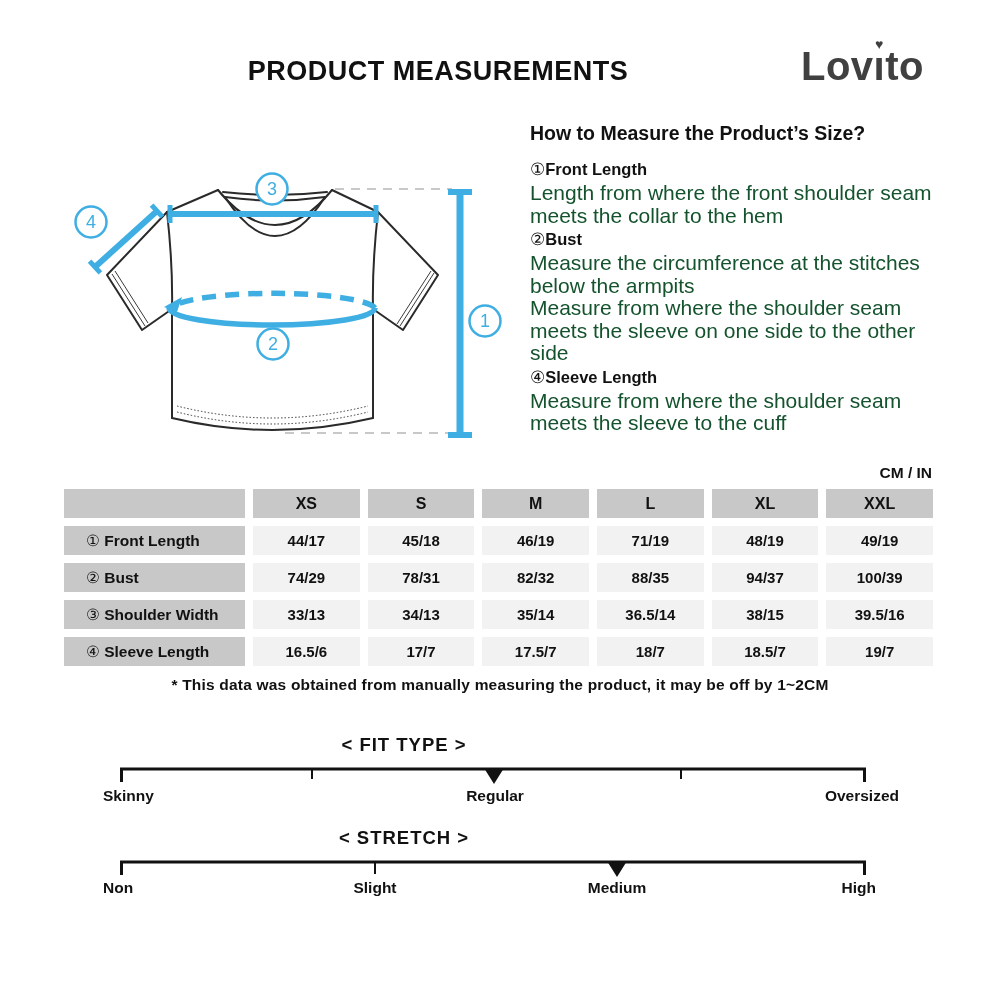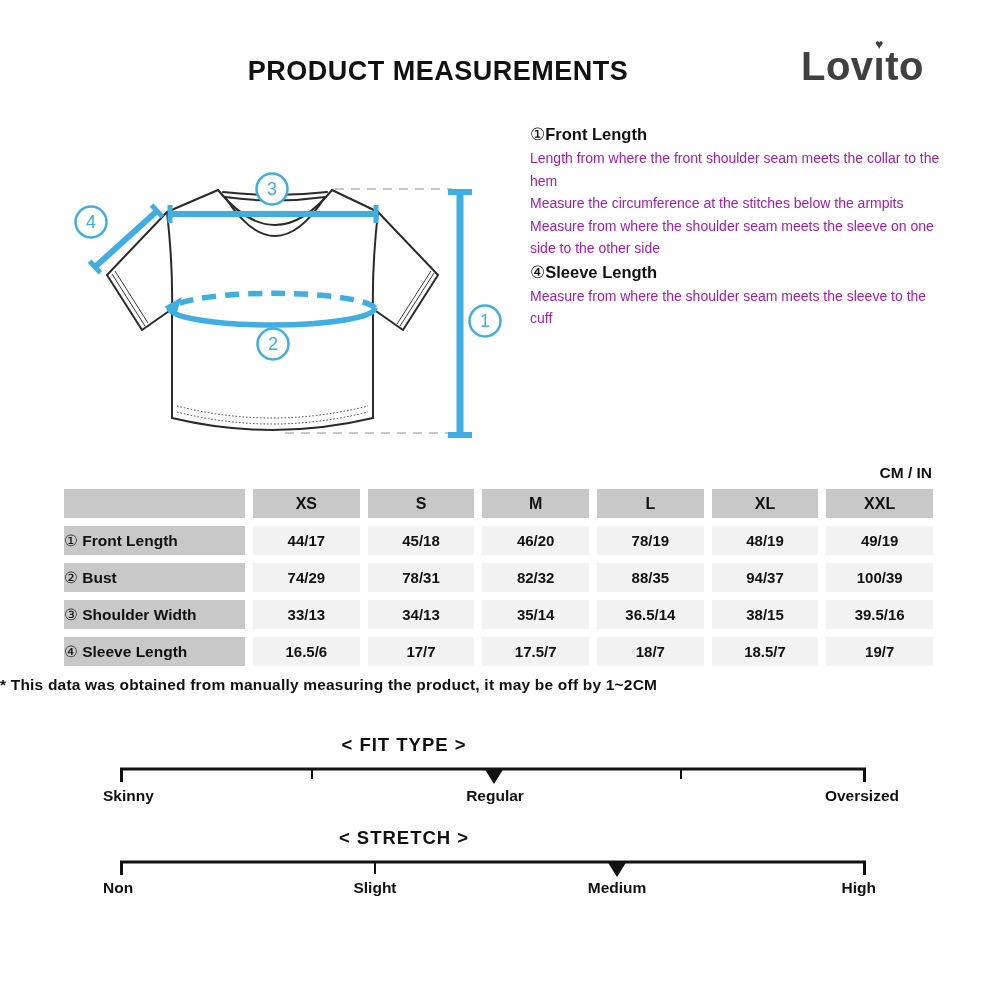--- a/index.html
+++ b/index.html
@@ -6,28 +6,28 @@
   body{width:1000px;height:1000px;position:relative;font-family:"Liberation Sans",sans-serif;color:#111;overflow:hidden;}
   .abs{position:absolute;}
   .page-title{left:0;top:56px;width:876px;text-align:center;font-size:27px;font-weight:bold;letter-spacing:.5px;}
   .logo{top:44px;right:76px;font-size:40px;font-weight:bold;letter-spacing:.5px;color:#404040;}
   .logo .iwrap{position:relative;display:inline-block;}
   .logo .heart{position:absolute;left:50%;top:-7px;transform:translateX(-50%);font-size:14px;line-height:14px;}
   .howto{left:530px;top:122px;width:420px;}
   .howto h2{margin:0 0 12px 0;font-size:19.5px;font-weight:bold;}
   .howto .item-label{font-size:16.5px;font-weight:bold;line-height:24px;}
   .howto .item-label .num{font-weight:normal;font-size:17px;}
-  .howto .item-desc{font-size:14px;line-height:22.5px;color:#a21caf;}
+  .howto .item-desc{font-size:21px;line-height:22.5px;color:#14532d;}
   .units{top:464px;right:68px;font-size:15.5px;font-weight:bold;}
   .size-table{left:64px;top:489px;width:869px;display:grid;grid-template-columns:181px repeat(6,1fr);gap:8px;}
   .size-table .cell{height:29px;line-height:29px;font-size:15px;font-weight:bold;text-align:center;background:#f2f2f2;}
   .size-table .hcell{background:#c8c8c8;font-size:16px;}
-  .size-table .lcell{background:#c8c8c8;text-align:left;padding-left:0;font-size:15.5px;}
+  .size-table .lcell{background:#c8c8c8;text-align:left;padding-left:22px;font-size:15.5px;}
   .size-table .lcell .num{font-weight:normal;}
-  .footnote{left:0;top:676px;width:1000px;text-align:left;font-size:15.5px;font-weight:bold;letter-spacing:.2px;}
+  .footnote{left:0;top:676px;width:1000px;text-align:center;font-size:15.5px;font-weight:bold;letter-spacing:.2px;}
   .scale-title{left:0;width:808px;text-align:center;font-size:18.5px;font-weight:bold;letter-spacing:1px;}
   .scale-label{font-size:15.5px;font-weight:bold;white-space:nowrap;}
   .center-anchor{transform:translateX(-50%);}
   svg text.badge{fill:#3FAEE3;font-family:"Liberation Sans",sans-serif;font-size:18px;}
 </style>
 </head>
 <body>
 
 <div>
 
@@ -102,44 +102,46 @@
       <circle cx="31" cy="82" r="15.5" fill="#fff" stroke="#3FAEE3" stroke-width="2.5"></circle>
       <text class="badge" x="31" y="88" text-anchor="middle">4</text>
       <circle cx="213" cy="204" r="15.5" fill="#fff" stroke="#3FAEE3" stroke-width="2.5"></circle>
       <text class="badge" x="213" y="210" text-anchor="middle">2</text>
       <circle cx="425" cy="181" r="15.5" fill="#fff" stroke="#3FAEE3" stroke-width="2.5"></circle>
       <text class="badge" x="425" y="187" text-anchor="middle">1</text>
     </g>
   </svg>
 
   <div class="abs howto">
+    <h2>How to Measure the Product’s Size?</h2>
     <div class="item-label"><span class="num">①</span><span>Front Length</span></div>
     <div class="item-desc">Length from where the front shoulder seam meets the collar to the hem</div>
+    <div class="item-label"><span class="num">②</span><span>Bust</span></div>
     <div class="item-desc">Measure the circumference at the stitches below the armpits</div>
     <div class="item-desc">Measure from where the shoulder seam meets the sleeve on one side to the other side</div>
     <div class="item-label"><span class="num">④</span><span>Sleeve Length</span></div>
     <div class="item-desc">Measure from where the shoulder seam meets the sleeve to the cuff</div>
   </div>
 
   <div class="abs units">CM / IN</div>
 
   <div class="abs size-table">
     <div class="cell lcell"></div>
     <div class="cell hcell">XS</div>
     <div class="cell hcell">S</div>
     <div class="cell hcell">M</div>
     <div class="cell hcell">L</div>
     <div class="cell hcell">XL</div>
     <div class="cell hcell">XXL</div>
 
     <div class="cell lcell"><span class="num">①</span> <span>Front Length</span></div>
     <div class="cell">44/17</div>
     <div class="cell">45/18</div>
-    <div class="cell">46/20</div>
-    <div class="cell">78/19</div>
+    <div class="cell">46/19</div>
+    <div class="cell">71/19</div>
     <div class="cell">48/19</div>
     <div class="cell">49/19</div>
 
     <div class="cell lcell"><span class="num">②</span> <span>Bust</span></div>
     <div class="cell">74/29</div>
     <div class="cell">78/31</div>
     <div class="cell">82/32</div>
     <div class="cell">88/35</div>
     <div class="cell">94/37</div>
     <div class="cell">100/39</div>

